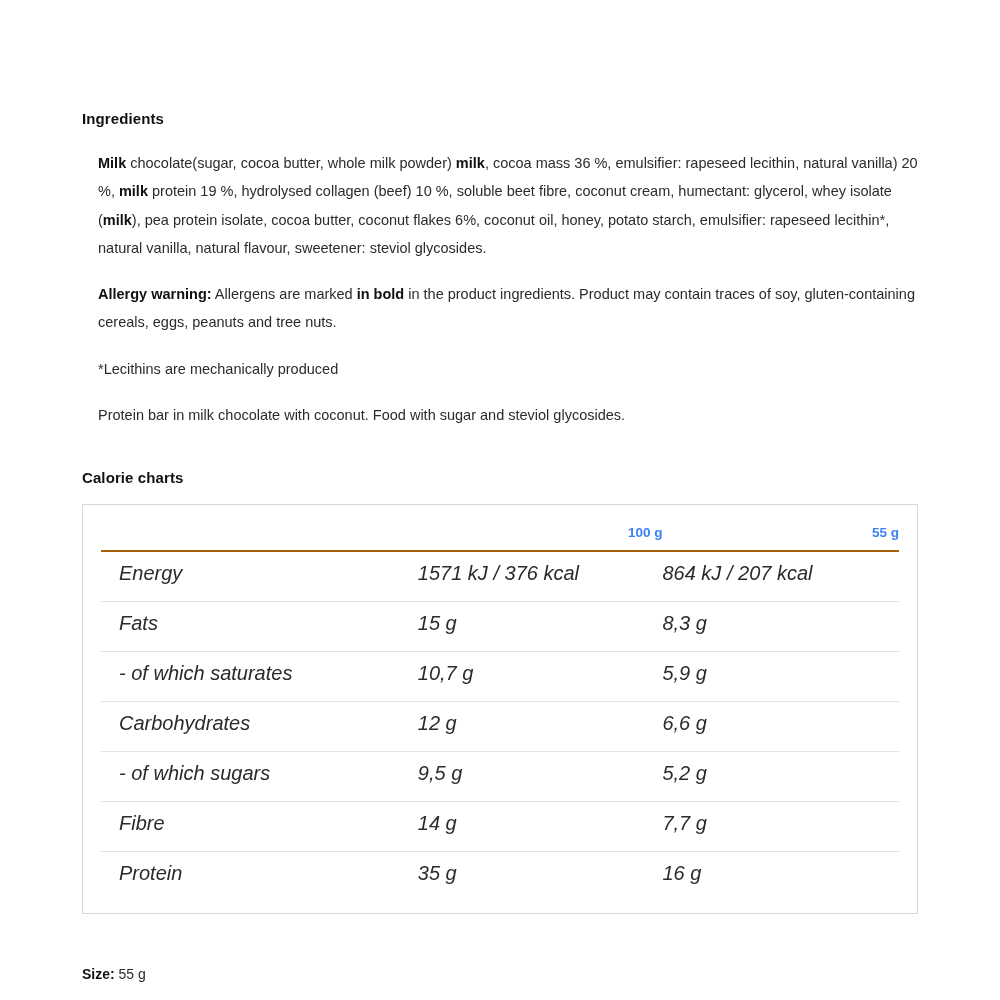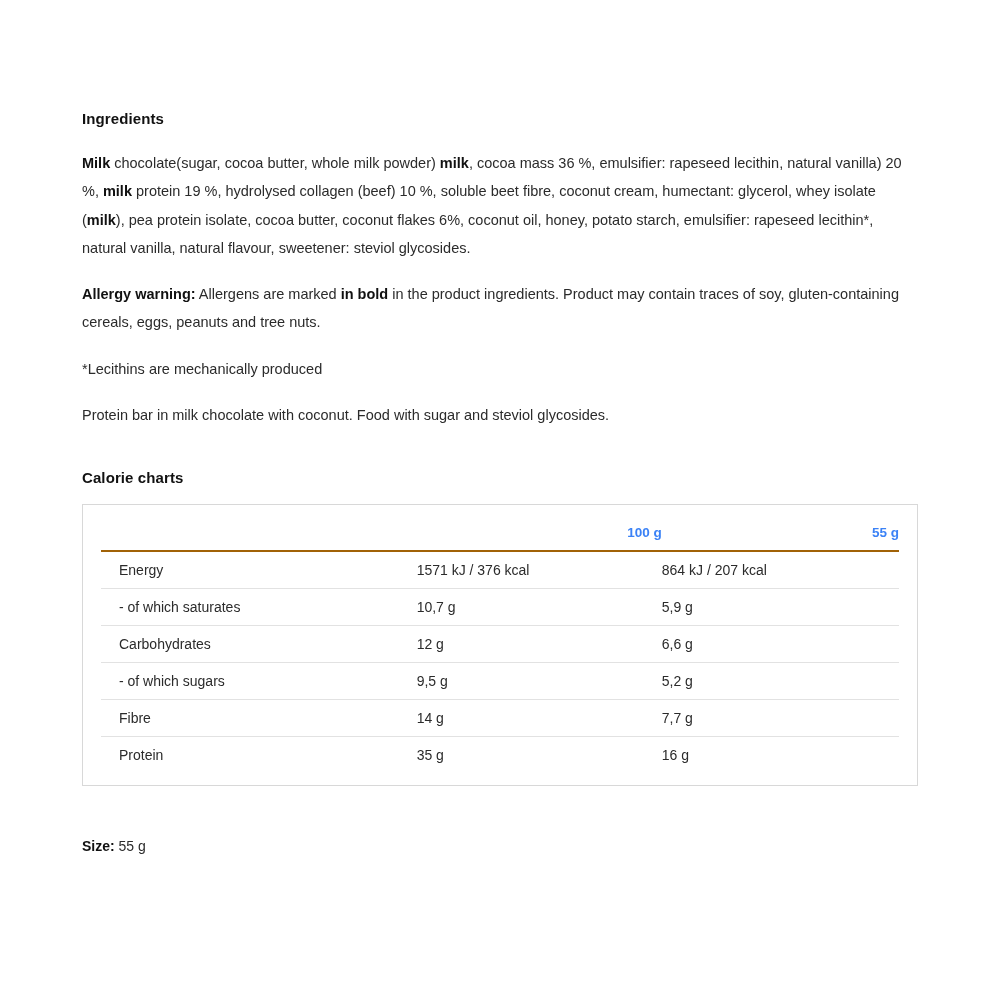--- a/index.html
+++ b/index.html
@@ -25,21 +25,21 @@
     font-size: 15px;
     font-weight: bold;
     color: #111111;
     margin: 0 0 22px 0;
     letter-spacing: 0.1px;
   }
   .para {
     font-size: 14.5px;
     line-height: 1.95;
     color: #2b2b2b;
-    margin: 0 0 18px 0;
+    margin: 0 0 18px 16px;
     max-width: 838px;
   }
   .para b, .para strong { font-weight: bold; color: #111111; }
   .para.note { margin-bottom: 18px; }
 
   .ingredients-block { margin-bottom: 14px; }
 
   .calorie-heading {
     margin-top: 40px;
     margin-bottom: 18px;
@@ -62,23 +62,24 @@
     font-weight: bold;
     color: #3b82f6;
     font-size: 13.5px;
     padding: 6px 0 10px 0;
     border-bottom: 2px solid #a16207;
   }
   table.nutrition th.label-col { width: 310px; }
   table.nutrition th.col-a, table.nutrition td.col-a { width: 258px; }
   table.nutrition th.col-b, table.nutrition td.col-b { width: 250px; }
   table.nutrition td {
-    padding: 10px 0 10px 0;
+    padding: 10px 0 16px 0;
     border-bottom: 1px solid #e2e2e2;
-    font-size: 14px;
+    font-size: 20px;
+    font-style: italic;
   }
   table.nutrition tr:last-child td { border-bottom: none; }
   table.nutrition td.label-col { padding-left: 18px; }
   table.nutrition th.label-col { padding-left: 18px; }
 
   .size-line {
     margin-top: 52px;
     font-size: 14px;
     color: #2b2b2b;
   }
@@ -113,20 +114,25 @@
             <th class="col-b">55 g</th>
           </tr>
         </thead>
         <tbody id="nutrition-body">
             <tr>
               <td class="label-col">Energy</td>
               <td class="col-a">1571 kJ / 376 kcal</td>
               <td class="col-b">864 kJ / 207 kcal</td>
             </tr>
             <tr>
+              <td class="label-col">Fats</td>
+              <td class="col-a">15 g</td>
+              <td class="col-b">8,3 g</td>
+            </tr>
+            <tr>
               <td class="label-col">- of which saturates</td>
               <td class="col-a">10,7 g</td>
               <td class="col-b">5,9 g</td>
             </tr>
             <tr>
               <td class="label-col">Carbohydrates</td>
               <td class="col-a">12 g</td>
               <td class="col-b">6,6 g</td>
             </tr>
             <tr>

